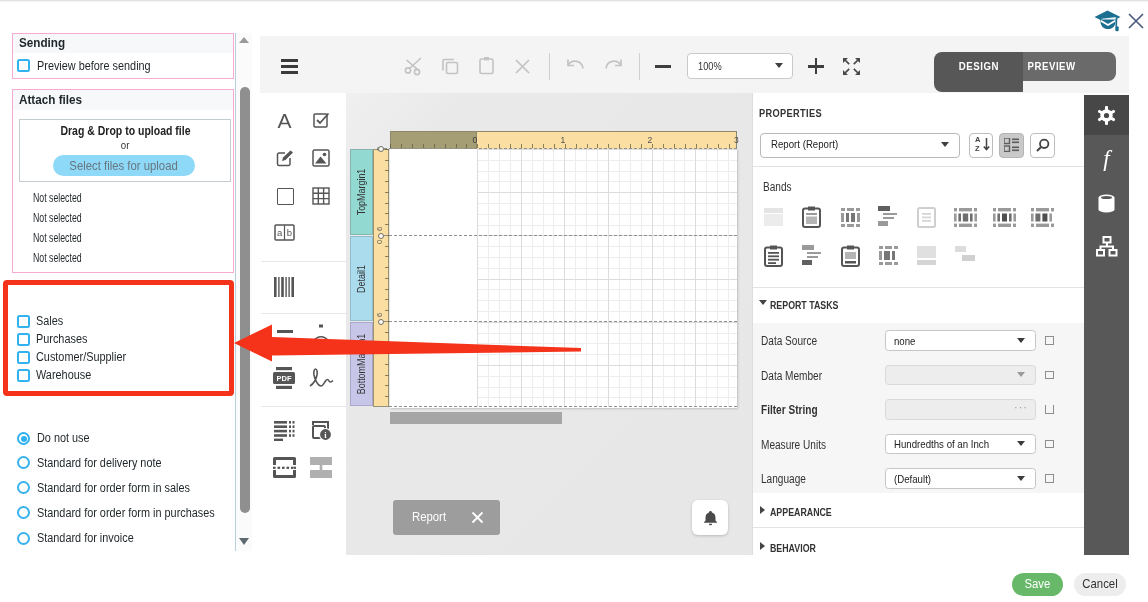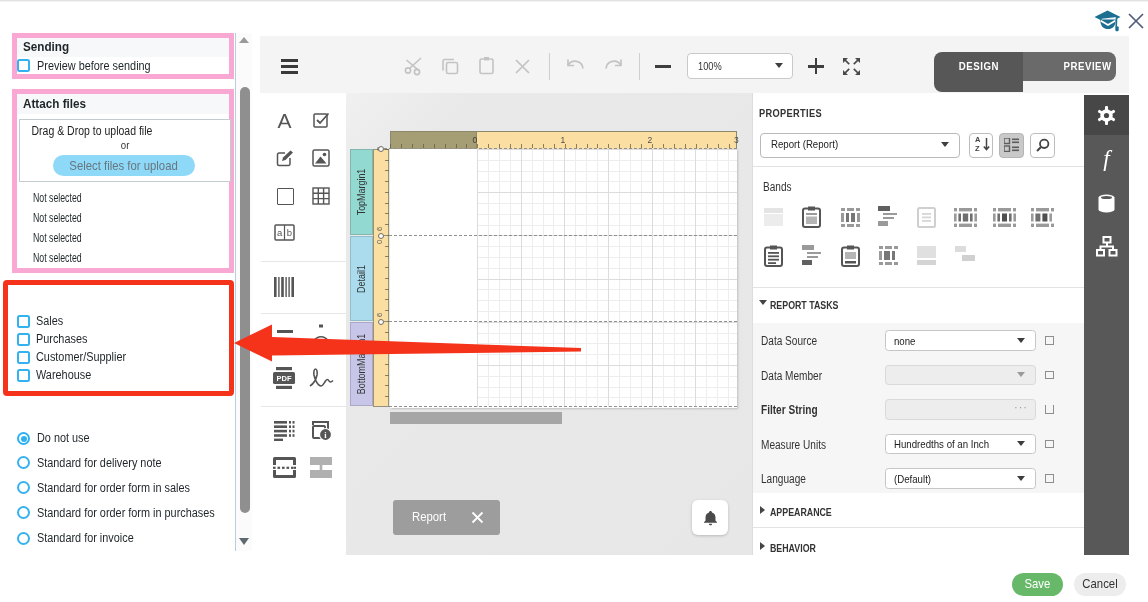--- a/index.html
+++ b/index.html
@@ -1,20 +1,20 @@
 <!DOCTYPE html>
 <html><head>
 <meta charset="utf-8">
 <style>
   html,body{margin:0;padding:0;}
   body{width:1148px;height:602px;overflow:hidden;background:#fff;
        font-family:"Liberation Sans",sans-serif;-webkit-font-smoothing:antialiased;}
   #app{position:relative;width:1148px;height:602px;overflow:hidden;}
   .abs{position:absolute;}
-  .sec{position:absolute;left:12px;width:222px;border:5px solid #f9a8d4;background:#fff;box-sizing:border-box;}
+  .sec{position:absolute;left:12px;width:222px;border:1px solid #f9a8d4;background:#fff;box-sizing:border-box;}
   .sechead{font-weight:bold;font-size:13px;color:#1e2528;padding:1.5px 0 3px 6px;background:#f6f8f9;}
   .sechead span{display:inline-block;transform:scaleX(0.9);transform-origin:0 50%;white-space:nowrap;}
   .cbx{position:absolute;width:13px;height:13px;border:2px solid #33b2f0;border-radius:2.5px;background:#fff;box-sizing:border-box;}
   .rad{position:absolute;width:13px;height:13px;border:2px solid #38b2ef;border-radius:50%;background:#fff;box-sizing:border-box;}
   .lbl{position:absolute;font-size:12.5px;line-height:13px;color:#1e2528;white-space:nowrap;transform:scaleX(0.87);transform-origin:0 50%;}
   .px{transform:scaleX(0.84);transform-origin:0 50%;white-space:nowrap;}
   .cx{display:inline-block;transform:scaleX(0.84);transform-origin:50% 50%;white-space:nowrap;}
 </style>
 </head>
 <body>
@@ -39,21 +39,21 @@
   <div class="sec" style="top:33px;height:46px;">
     <div class="sechead" style="padding-top:1px;"><span>Sending</span></div>
   </div>
   <div class="cbx" style="left:17px;top:59px;"></div>
   <div class="lbl" style="left:37px;top:60px;">Preview before sending</div>
 
   <div class="sec" style="top:89px;height:184px;">
     <div class="sechead"><span>Attach files</span></div>
   </div>
   <div class="abs" style="left:19px;top:119px;width:212px;height:63px;border:1px solid #c2ccd1;background:#fff;box-sizing:border-box;">
-    <div style="text-align:left;font-weight:normal;font-size:12.5px;color:#222;margin-top:4px;"><span class="cx">Drag &amp; Drop to upload file</span></div>
+    <div style="text-align:center;font-weight:bold;font-size:12.5px;color:#222;margin-top:4px;"><span class="cx">Drag &amp; Drop to upload file</span></div>
     <div style="text-align:center;font-size:11.5px;color:#333;margin-top:1px;"><span class="cx">or</span></div>
   </div>
   <div class="abs" style="left:53px;top:155px;width:142px;height:21px;background:#8ed8f8;border-radius:11px;
        text-align:center;line-height:21px;font-size:13.5px;color:#68767e;"><span class="cx">Select files for upload</span></div>
   <div class="lbl" style="left:33px;top:192px;font-size:12.5px;transform:scaleX(0.70);">Not selected</div>
   <div class="lbl" style="left:33px;top:212px;font-size:12.5px;transform:scaleX(0.70);">Not selected</div>
   <div class="lbl" style="left:33px;top:232px;font-size:12.5px;transform:scaleX(0.70);">Not selected</div>
   <div class="lbl" style="left:33px;top:252px;font-size:12.5px;transform:scaleX(0.70);">Not selected</div>
 
   <div class="cbx" style="left:17px;top:315px;"></div>
@@ -123,21 +123,21 @@
   <div class="abs" style="left:808px;top:65px;width:16px;height:2.6px;background:#3e3e3e;"></div>
   <div class="abs" style="left:814.7px;top:58.3px;width:2.6px;height:16px;background:#3e3e3e;"></div>
   <svg class="abs" style="left:842px;top:57px;" width="19" height="19" viewBox="0 0 19 19" fill="#4a4a4a">
     <path d="M1,6 V1 H6 L1,6z M13,1 H18 V6 L13,1z M18,13 V18 H13 L18,13z M6,18 H1 V13 L6,18z"></path>
     <path d="M2,2 L7.2,7.2 M17,2 L11.8,7.2 M17,17 L11.8,11.8 M2,17 L7.2,11.8" stroke="#4a4a4a" stroke-width="1.7"></path>
   </svg>
 
   <div class="abs" style="left:934px;top:52px;width:89px;height:40px;background:#575757;border-radius:8px 0 0 8px;
        color:#fff;font-size:11.5px;font-weight:bold;letter-spacing:0.6px;text-align:center;line-height:29px;"><span class="cx">DESIGN</span></div>
   <div class="abs" style="left:1023px;top:52px;width:93px;height:29px;background:#6a6a6a;border-radius:0 8px 8px 0;
-       color:#fff;font-size:11.5px;font-weight:bold;letter-spacing:0.6px;text-align:right;line-height:29px;"><span class="cx">PREVIEW</span></div>
+       color:#fff;font-size:11.5px;font-weight:bold;letter-spacing:0.6px;text-align:left;line-height:29px;"><span class="cx">PREVIEW</span></div>
 
   <div class="abs" style="left:260px;top:93px;width:86px;height:462px;background:#fff;"></div>
   <div class="abs" style="left:276px;top:110px;width:17px;height:21px;font-size:21px;color:#555;font-weight:normal;text-align:center;line-height:21px;">A</div>
   <svg class="abs" style="left:313px;top:112px;" width="17" height="17" viewBox="0 0 17 17" fill="none" stroke="#555" stroke-width="1.5">
     <rect x="1" y="2" width="13" height="13" rx="1"></rect>
       <path d="M4,8 L7,11 L15.5,1.5" stroke-width="1.8"></path>
   </svg>
   <svg class="abs" style="left:276px;top:149px;" width="18" height="18" viewBox="0 0 18 18" fill="none" stroke="#555" stroke-width="1.5">
     <path d="M14,9 V15 A1.5,1.5 0 0 1 12.5,16.5 H3 A1.5,1.5 0 0 1 1.5,15 V5.5 A1.5,1.5 0 0 1 3,4 H9"></path>
     <path d="M6,12 L7,8.5 L14.5,1.5 L17,3.5 L9.5,11 L6,12z" fill="#555" stroke="none"></path>

